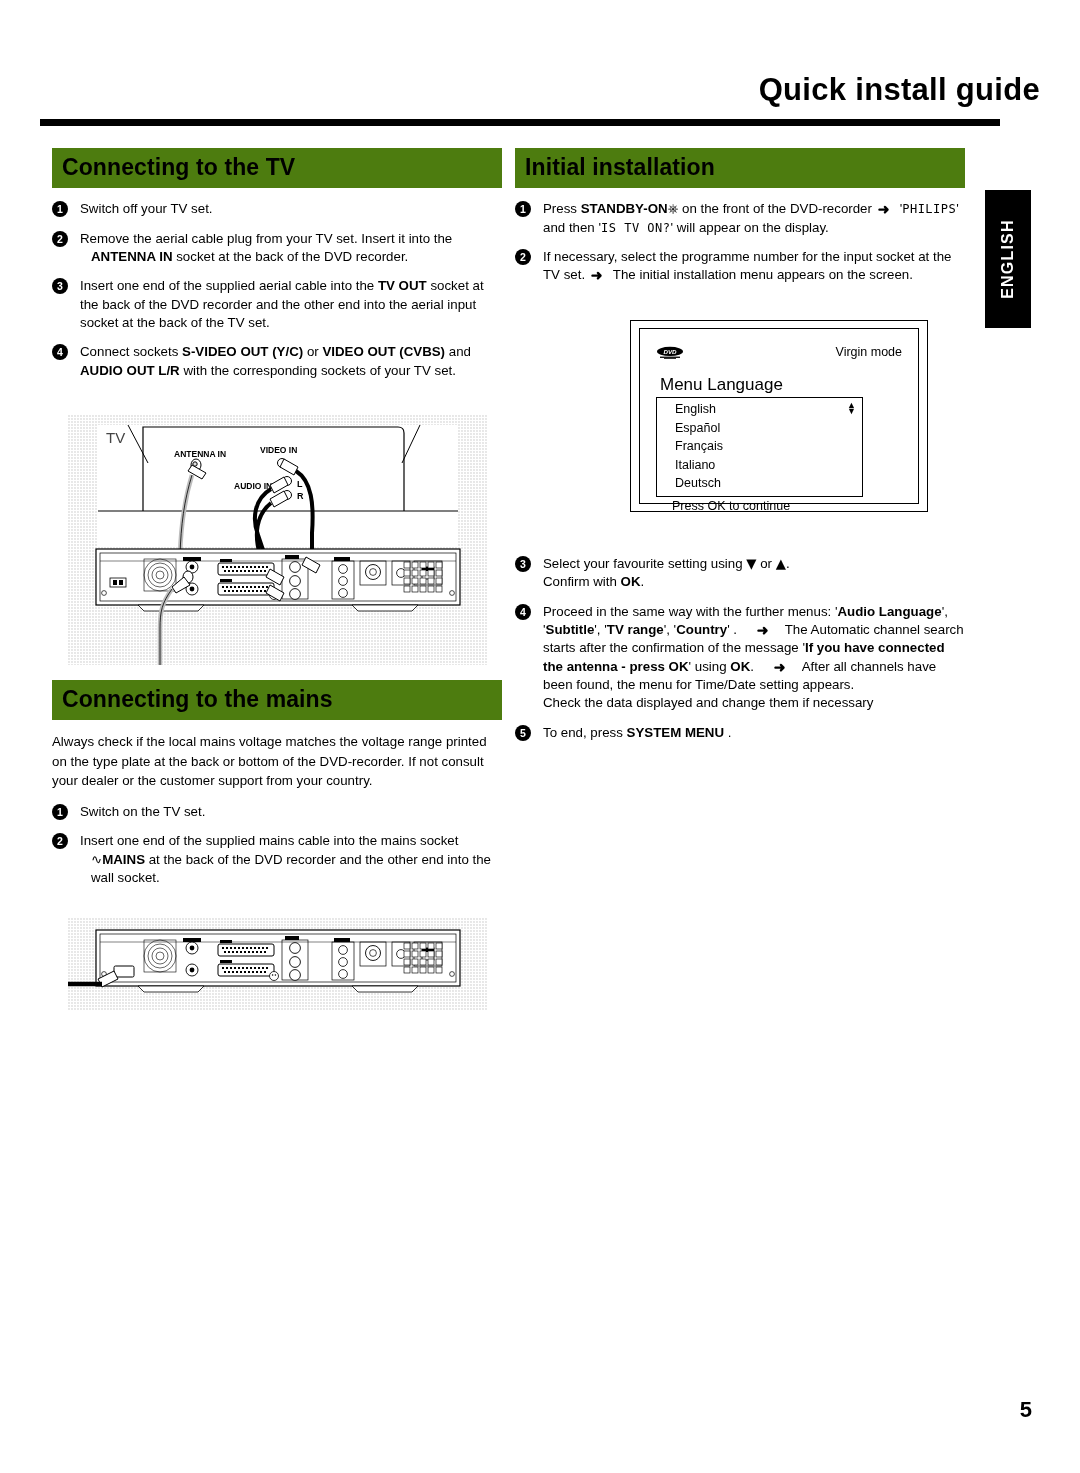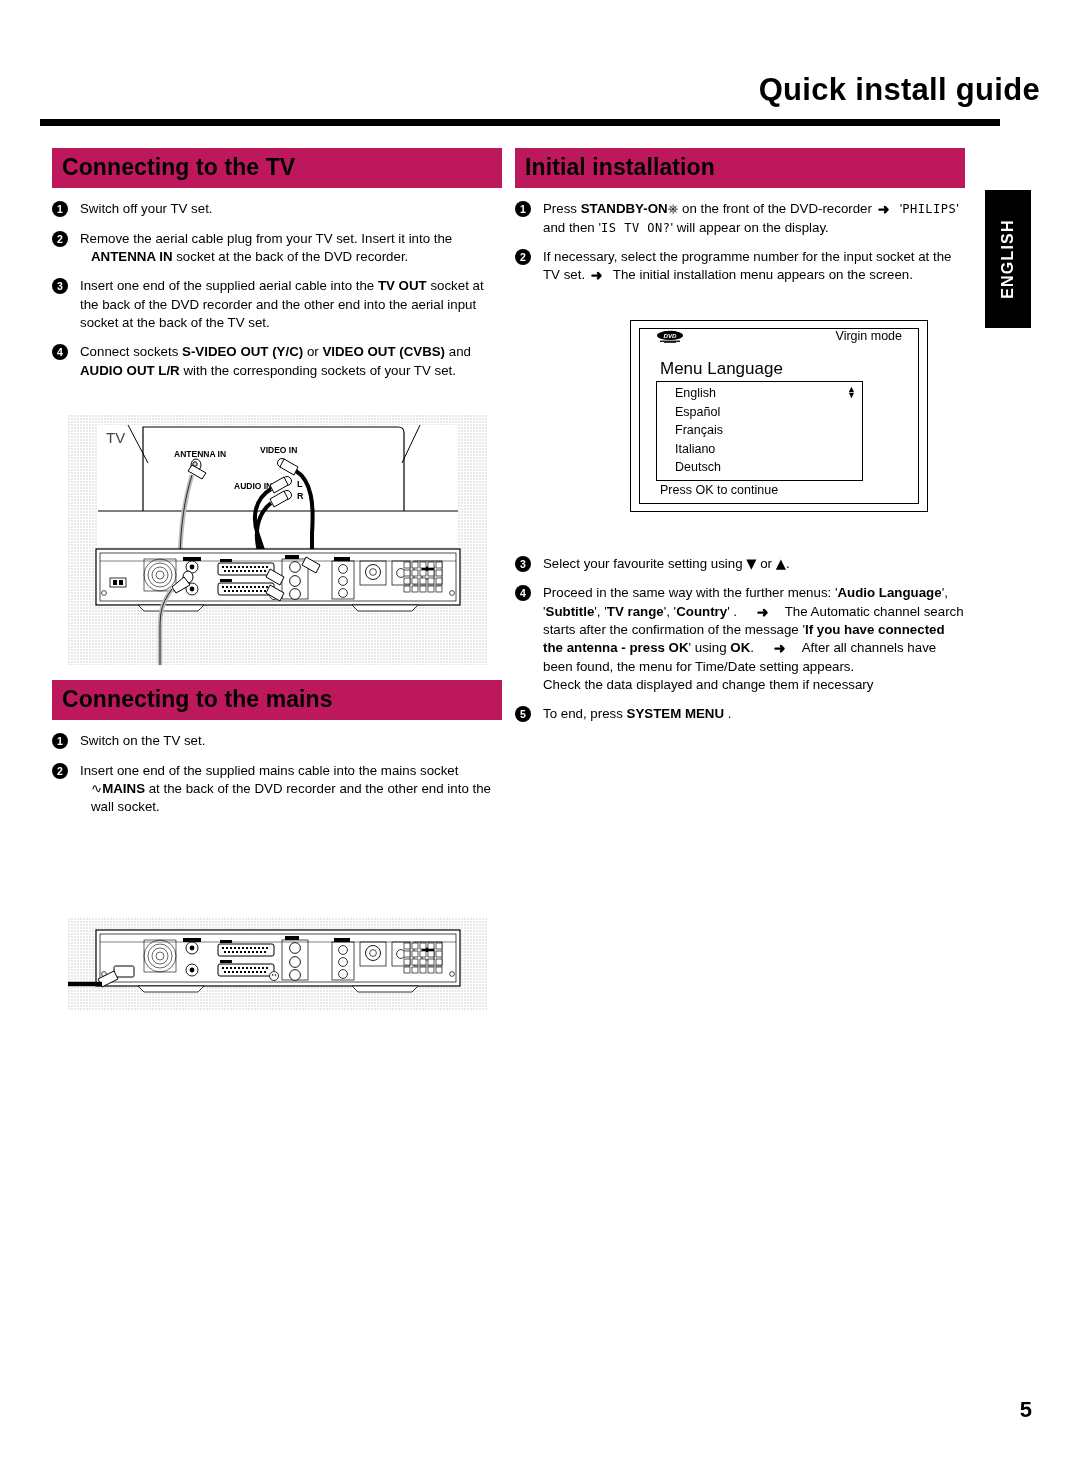--- a/index.html
+++ b/index.html
@@ -66,21 +66,21 @@
   }
   .col-right {
     position: absolute;
     left: 515px;
     top: 148px;
     width: 450px;
   }
 
   
   .sec-head {
-    background: #be185d;
+    background: #4d7c0f;
     font-size: 23px;
     font-weight: bold;
     padding: 7px 0 8px 10px;
     line-height: 1.1;
     margin: 0 0 12px 0;
     letter-spacing: 0.1px;
   }
 
   
   .step {
@@ -168,21 +168,21 @@
     height: 192px;
     border: 1.5px solid #000;
     background: #fff;
     box-sizing: border-box;
   }
   .osd-inner {
     position: absolute;
     left: 8px; top: 7px; right: 8px; bottom: 7px;
     border: 1px solid #000;
     box-sizing: border-box;
-    padding: 0 16px;
+    padding: 16px 16px;
   }
   .osd-top {
     display: flex;
     justify-content: space-between;
     align-items: flex-start;
     font-size: 12.5px;
   }
   .dvd-logo {
     display: inline-block;
     position: relative;
@@ -208,21 +208,21 @@
   .osd-scroll {
     position: absolute;
     right: 6px;
     top: 4px;
     font-size: 9px;
     line-height: 6px;
     text-align: center;
   }
   .osd-foot {
     font-size: 12.5px;
-    margin: 2px 0 0 4px;
+    margin: 2px 0 0 16px;
   }
 
   .page-num {
     position: absolute;
     right: 48px;
     bottom: 50px;
     font-size: 22px;
     font-weight: bold;
   }
 </style>
@@ -582,20 +582,21 @@
       <path d="M284 190 L290 196 L344 196 L350 190 Z" fill="#fff" stroke="#000" stroke-width="0.8"></path>
     </g>
 
     <path d="M104 174 C94 188 92 196 92 214 L92 250" stroke="#bdbdbd" stroke-width="4.5" fill="none"></path>
     <path d="M104 174 C94 188 92 196 92 214 L92 250" stroke="#000" stroke-width="0.8" fill="none"></path>
   </svg>
 </div>
 
 <div class="col-left" style="top:680px">
   <div class="sec-head">Connecting to the mains</div>
+  <p class="para">Always check if the local mains voltage matches the voltage range printed on the type plate at the back or bottom of the DVD-recorder. If not consult your dealer or the customer support from your country.</p>
 
   <div class="step">
     <span class="num">1</span>
     <span class="step-body">Switch on the TV set.</span>
   </div>
 
   <div class="step">
     <span class="num">2</span>
     <span class="step-body"><span>Insert one end of the supplied mains cable into the mains socket</span>
       <span class="indent"><span class="sym">∿</span><b>MAINS</b> <span>at the back of the DVD recorder and the other end into the wall socket.</span></span>
@@ -804,20 +805,24 @@
 
 <div class="col-right" style="top:555px">
 
   <div class="step">
     <span class="num">3</span>
     <span class="step-body">
       <span>Select your favourite setting using</span>
       <span class="sym b">▼</span>
       <span>or</span>
       <span class="sym b">▲</span><span>.</span>
+      <span style="display:block">
+        <span>Confirm with</span>
+        <b>OK</b><span>.</span>
+      </span>
     </span>
   </div>
 
   <div class="step">
     <span class="num">4</span>
     <span class="step-body">
       <span>Proceed in the same way with the further menus:</span>
       '<span class="bi">Audio Language</span>',
       '<span class="bi">Subtitle</span>',
       '<span class="bi">TV range</span>',

